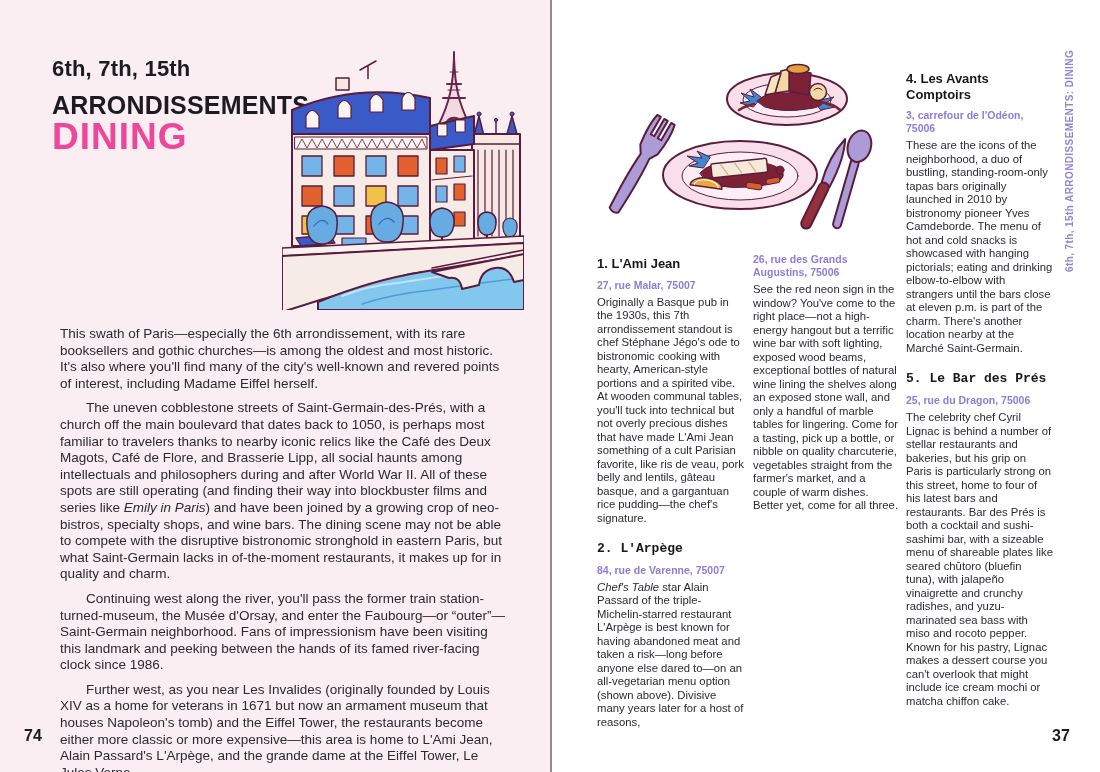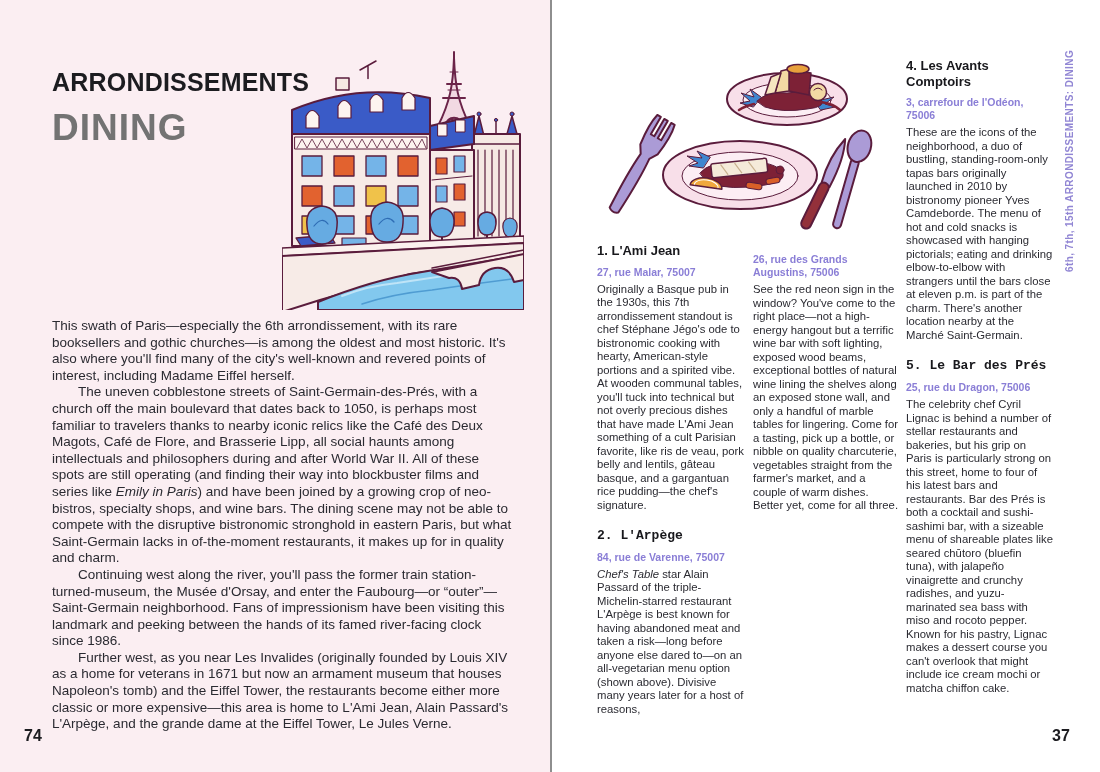--- a/index.html
+++ b/index.html
@@ -5,51 +5,52 @@
   html,body{margin:0;padding:0;background:#e8e8e8;}
   .spread{position:relative;width:1100px;height:772px;background:#ffffff;overflow:hidden;
           font-family:"Liberation Sans","DejaVu Sans",sans-serif;color:#28282e;}
   .bg-left{position:absolute;left:0;top:0;width:550px;height:772px;background:#fbeef2;}
   .spine{position:absolute;left:550px;top:0;width:2px;height:772px;background:#8e8e8e;}
 
   
   .title-block{position:absolute;left:52px;top:58px;line-height:1.04;}
   .t1{font-size:22px;font-weight:800;color:#1c1c20;letter-spacing:.2px;}
   .t2{font-size:25px;font-weight:800;color:#1c1c20;margin-top:11px;letter-spacing:.2px;}
-  .t3{font-size:37px;font-weight:800;color:#737373;margin-top:14px;letter-spacing:1px;}
+  .t3{font-size:37px;font-weight:800;color:#ec4899;margin-top:0;letter-spacing:1px;}
   .illo-buildings{position:absolute;left:282px;top:40px;width:242px;height:270px;}
   .intro{position:absolute;left:52px;top:318px;width:462px;font-size:13.5px;line-height:16.6px;color:#2a2a31;}
-  .intro p{margin:0;}
+  .intro p{margin:8px;}
   .intro p.indent{text-indent:26px;}
   .pagenum{position:absolute;font-size:16px;font-weight:700;color:#1c1c20;}
   .pn-left{left:24px;top:727px;}
   .pn-right{left:1052px;top:727px;}
 
   
   .illo-food{position:absolute;left:590px;top:42px;width:310px;height:200px;}
   .col{position:absolute;width:147px;}
   .col1{left:597px;top:243px;}
   .col2{left:753px;top:246px;}
   .col3{left:906px;top:58px;}
-  .entry-title{font-size:13px;font-weight:700;color:#18181c;margin:0 0 1px;line-height:1.2;}
+  .entry-title{font-size:13px;font-weight:700;color:#18181c;margin:13px 0 1px;line-height:1.2;}
   .entry-address{font-size:10.5px;font-weight:700;color:#8a7ed6;margin:7px 0 3px;line-height:1.25;}
   .entry-body{font-size:11.3px;line-height:13.5px;margin:4px 0 16px;color:#2a2a31;}
   .mt{margin-top:6px;font-family:Liberation Mono, monospace;}
   .vtab{position:absolute;left:1064px;top:272px;width:208px;height:16px;
         transform:rotate(-90deg);transform-origin:0 0;
         font-size:10px;font-weight:700;letter-spacing:.4px;color:#9186d4;white-space:nowrap;}
 </style>
 </head>
 <body>
 
 <div class="spread">
   <div class="bg-left"></div>
   <div class="spine"></div>
 
   <header class="title-block">
+    <div class="t1">6th, 7th, 15th</div>
     <div class="t2">ARRONDISSEMENTS</div>
     <div class="t3">DINING</div>
   </header>
 
   <svg class="illo-buildings" viewBox="0 0 242 270">
     <g stroke="#5a1c3c" stroke-linejoin="round" stroke-linecap="round">
 
       <g fill="#f2d9e2" stroke="#6b2449">
         <line x1="172" y1="12" x2="172" y2="22" stroke-width="2"></line>
         <path d="M172 18 C171 45 168 62 156 86 L163 86 C166 75 178 75 181 86 L188 86 C176 62 173 45 172 18 Z" stroke-width="2"></path>

